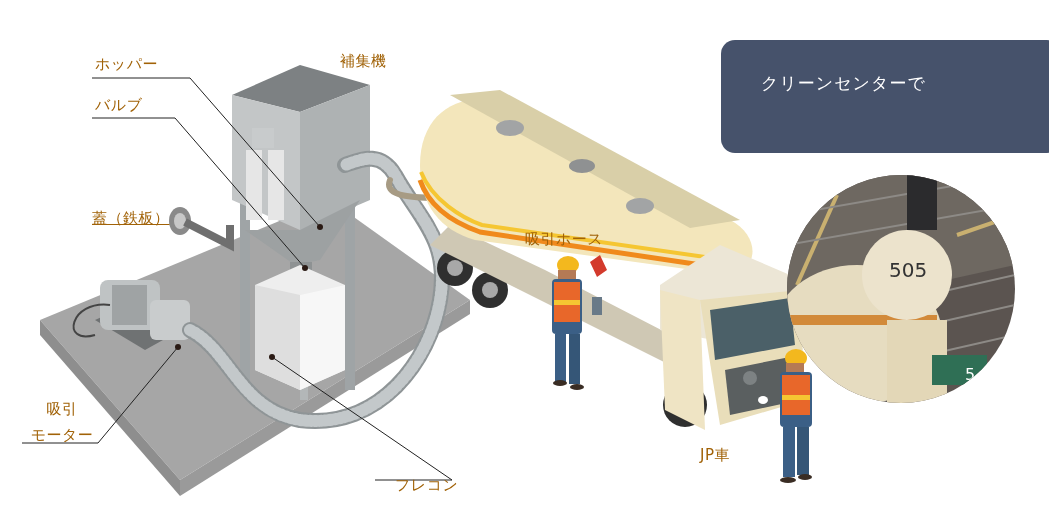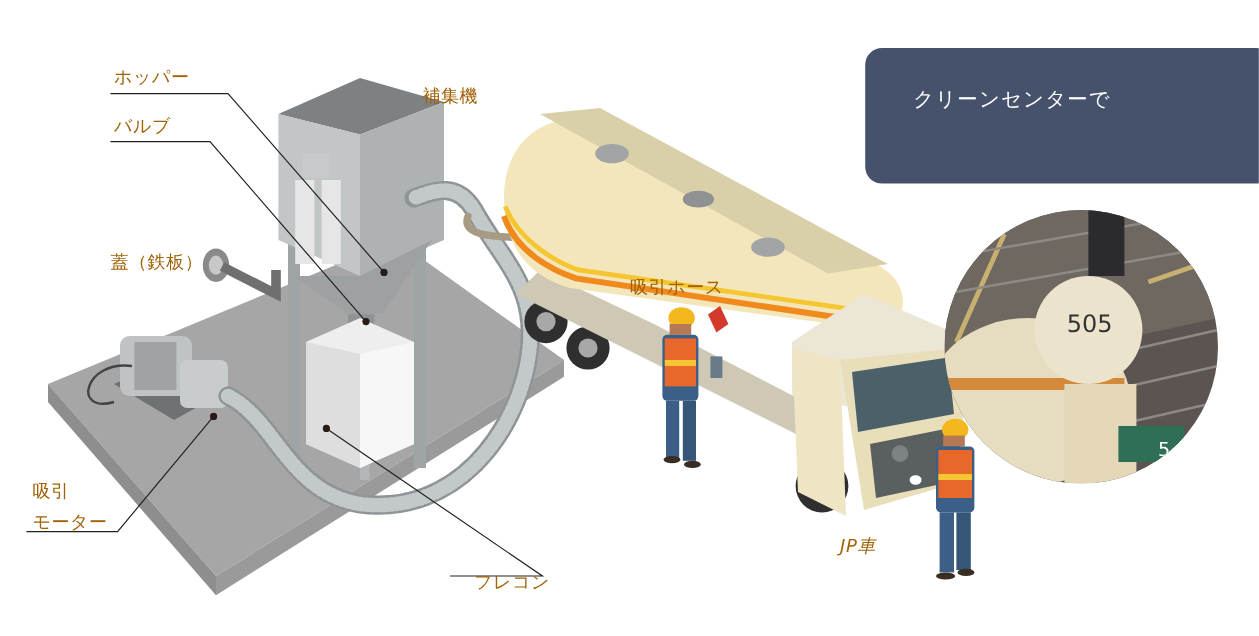--- a/index.html
+++ b/index.html
@@ -1,20 +1,20 @@
 <!DOCTYPE html>
 <html><head>
 <meta charset="utf-8">
 <style>
   html, body { margin: 0; padding: 0; background: #ffffff; }
   body { width: 1049px; height: 530px; position: relative; overflow: hidden;
          font-family: "DejaVu Sans", "Liberation Sans", sans-serif; }
   #scene { position: absolute; left: 0; top: 0; width: 1049px; height: 530px; }
   .label { position: absolute; font-size: 15px; color: #a16207; white-space: nowrap; letter-spacing: 0.5px; }
-  .label.center { text-align: left; }
+  .label.center { text-align: center; }
   .infobox { position: absolute; left: 721px; top: 40px; width: 340px; height: 113px;
              background: #46526b; border-radius: 14px; color: #ffffff; box-sizing: border-box;
              padding: 25px 0 0 40px; font-size: 17px; line-height: 36px; letter-spacing: 1px; }
   .infobox div { white-space: nowrap; }
   .photo { position: absolute; left: 787px; top: 175px; width: 228px; height: 228px;
            border-radius: 50%; overflow: hidden; }
 </style>
 </head>
 <body>
 
@@ -156,19 +156,19 @@
     <text x="178" y="205" font-size="16" fill="#ffffff" font-family="DejaVu Sans, sans-serif">5</text>
   </svg>
 </div>
 
 <div class="infobox">
   <div>クリーンセンターで</div>
 </div>
 
 <div class="label" style="left:95px; top:55px;">ホッパー</div>
 <div class="label" style="left:95px; top:96px;text-align:center;">バルブ</div>
-<div class="label" style="left:92px; top:209px;">蓋（鉄板）</div>
-<div class="label" style="left:340px; top:71px;margin-left:12px;">補集機</div>
+<div class="label" style="left:92px; top:209px;text-decoration:underline;">蓋（鉄板）</div>
+<div class="label" style="left:340px; top:52px;">補集機</div>
 <div class="label center" style="left:27px; top:400px; width:70px;">吸引</div>
 <div class="label center" style="left:27px; top:426px; width:70px;">モーター</div>
 <div class="label" style="left:395px; top:476px;">フレコン</div>
 <div class="label" style="left:525px; top:217px;margin-top:13px;">吸引ホース</div>
-<div class="label" style="left:700px; top:446px;font-style:italic;">JP車</div>
+<div class="label" style="left:700px; top:446px;">JP車</div>
 
 </body></html>

